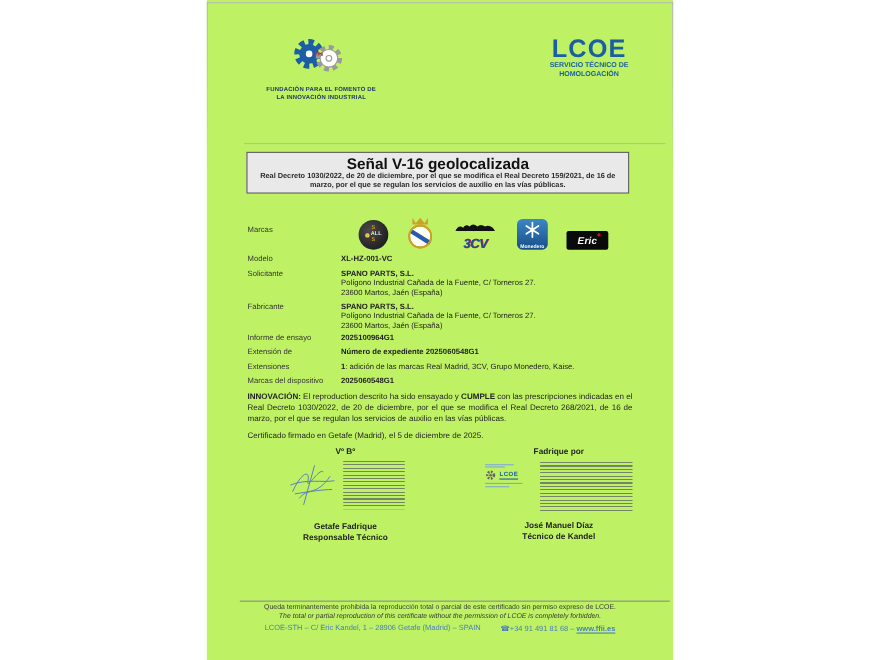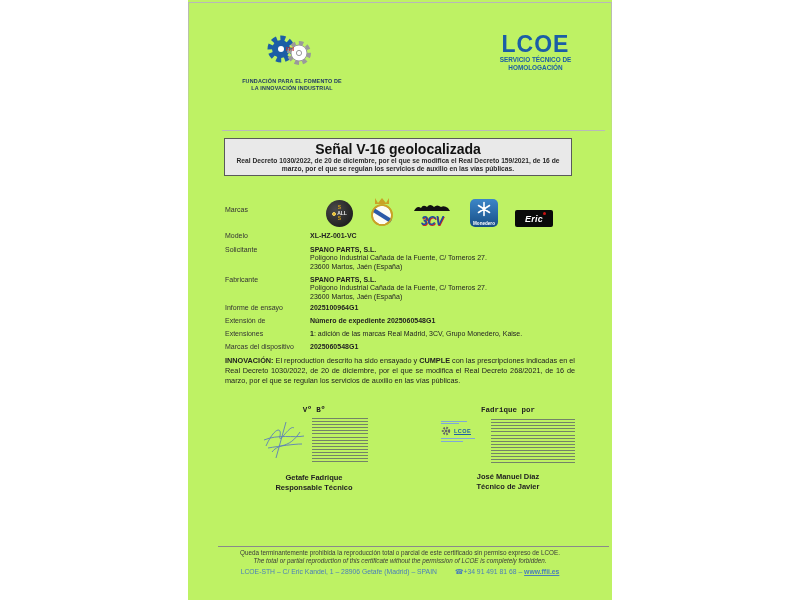--- a/index.html
+++ b/index.html
@@ -56,21 +56,21 @@
          display:flex; align-items:center; justify-content:center; }
   .kai .lab { color:#fff; font-weight:bold; font-style:italic; font-size:9px; letter-spacing:0.2px; }
   .kai .rdot { position:absolute; top:2px; right:7px; width:3px; height:3px; border-radius:50%; background:#CC1111; }
 
   
   .conc { left:37px; top:356px; width:350px; font-size:7.3px; line-height:10px; text-align:justify; color:#222; }
   .signed { left:37px; top:391px; width:350px; font-size:7.3px; color:#222; }
 
   
   .sigcol { text-align:center; }
-  .sig-head { font-size:7.5px; font-weight:bold; color:#222;font-family:Liberation Mono, monospace; }
+  .sig-head { font-size:7.5px; font-weight:bold; color:#222; }
   .sig-name { font-size:7.5px; font-weight:bold; line-height:9.5px; color:#222; }
   .fineprint { background:repeating-linear-gradient(to bottom, rgba(90,95,105,.75) 0, rgba(90,95,105,.75) 1px,
                transparent 1px, transparent 3.1px); }
   .tinyline { height:1px; background:#7FA8D9; margin:1.5px 0; }
   .stampword { font-size:5.5px; font-weight:bold; color:#1B5EA6; letter-spacing:.5px; }
 
   
   .rule2 { left:30px; top:546px; width:391px; height:1px; background:#8a8a8a; }
   .legal { left:20px; top:549px; width:384px; text-align:center; font-size:6.3px; line-height:8px; color:#3a3a3a; }
   .legal .en { font-style:italic; }
@@ -174,20 +174,21 @@
   <div class="abs val b" style="top:317px">Número de expediente 2025060548G1</div>
 
   <div class="abs lbl" style="top:330px">Extensiones</div>
   <div class="abs val" style="top:330px"><b>1</b><span>: adición de las marcas Real Madrid, 3CV, Grupo Monedero, Kaise.</span></div>
 
   <div class="abs lbl" style="top:343px">Marcas del dispositivo</div>
   <div class="abs val b" style="top:343px">2025060548G1</div>
 
   <p class="abs conc"><b>INNOVACIÓN:</b><span> El reproduction descrito ha sido ensayado y </span><b>CUMPLE</b><span> con las prescripciones indicadas en el Real Decreto 1030/2022, de 20 de diciembre, por el que se modifica el Real Decreto 268/2021, de 16 de marzo, por el que se regulan los servicios de auxilio en las vías públicas.</span></p>
 
+  <div class="abs signed">Certificado firmado en Getafe (Madrid), el 5 de diciembre de 2025.</div>
 
   <div class="abs sigcol" style="left:60px; top:406px; width:132px;">
     <div class="sig-head">Vº Bº</div>
     <div style="display:flex; justify-content:center; gap:4px; margin-top:4px; height:46px;">
       <svg width="48" height="44" viewBox="0 0 48 44">
         <g stroke="#5B7FB9" stroke-width="0.9" fill="none">
           <path d="M6,28 C14,10 22,8 20,18 C18,28 30,6 34,10"></path>
           <path d="M4,22 C18,16 34,20 44,18"></path>
           <path d="M12,34 C20,24 28,32 40,14"></path>
           <path d="M26,4 L16,40"></path>
@@ -212,21 +213,21 @@
             <circle cx="5" cy="5" r="1.2" fill="#666"></circle>
           </svg>
           <span class="stampword" style="border-bottom:1px solid #1B5EA6">LCOE</span>
         </div>
         <div class="tinyline" style="width:34px"></div>
         <div class="tinyline" style="width:22px"></div>
       </div>
       <div class="fineprint" style="width:84px; height:45px;"></div>
     </div>
     <div class="sig-name" style="margin-top:8px">José Manuel Díaz</div>
-    <div class="sig-name">Técnico de Javier</div>
+    <div class="sig-name">Técnico de Kandel</div>
   </div>
 
   <div class="abs rule2"></div>
   <div class="abs legal">
     <div>Queda terminantemente prohibida la reproducción total o parcial de este certificado sin permiso expreso de LCOE.</div>
     <div class="en">The total or partial reproduction of this certificate without the permission of LCOE is completely forbidden.</div>
   </div>
   <div class="abs blueline">
     <span>LCOE-STH – C/ Eric Kandel, 1 – 28906 Getafe (Madrid) – SPAIN</span>
     <span><span>☎+34 91 491 81 68 –</span> <a href="#">www.ffii.es</a></span>

